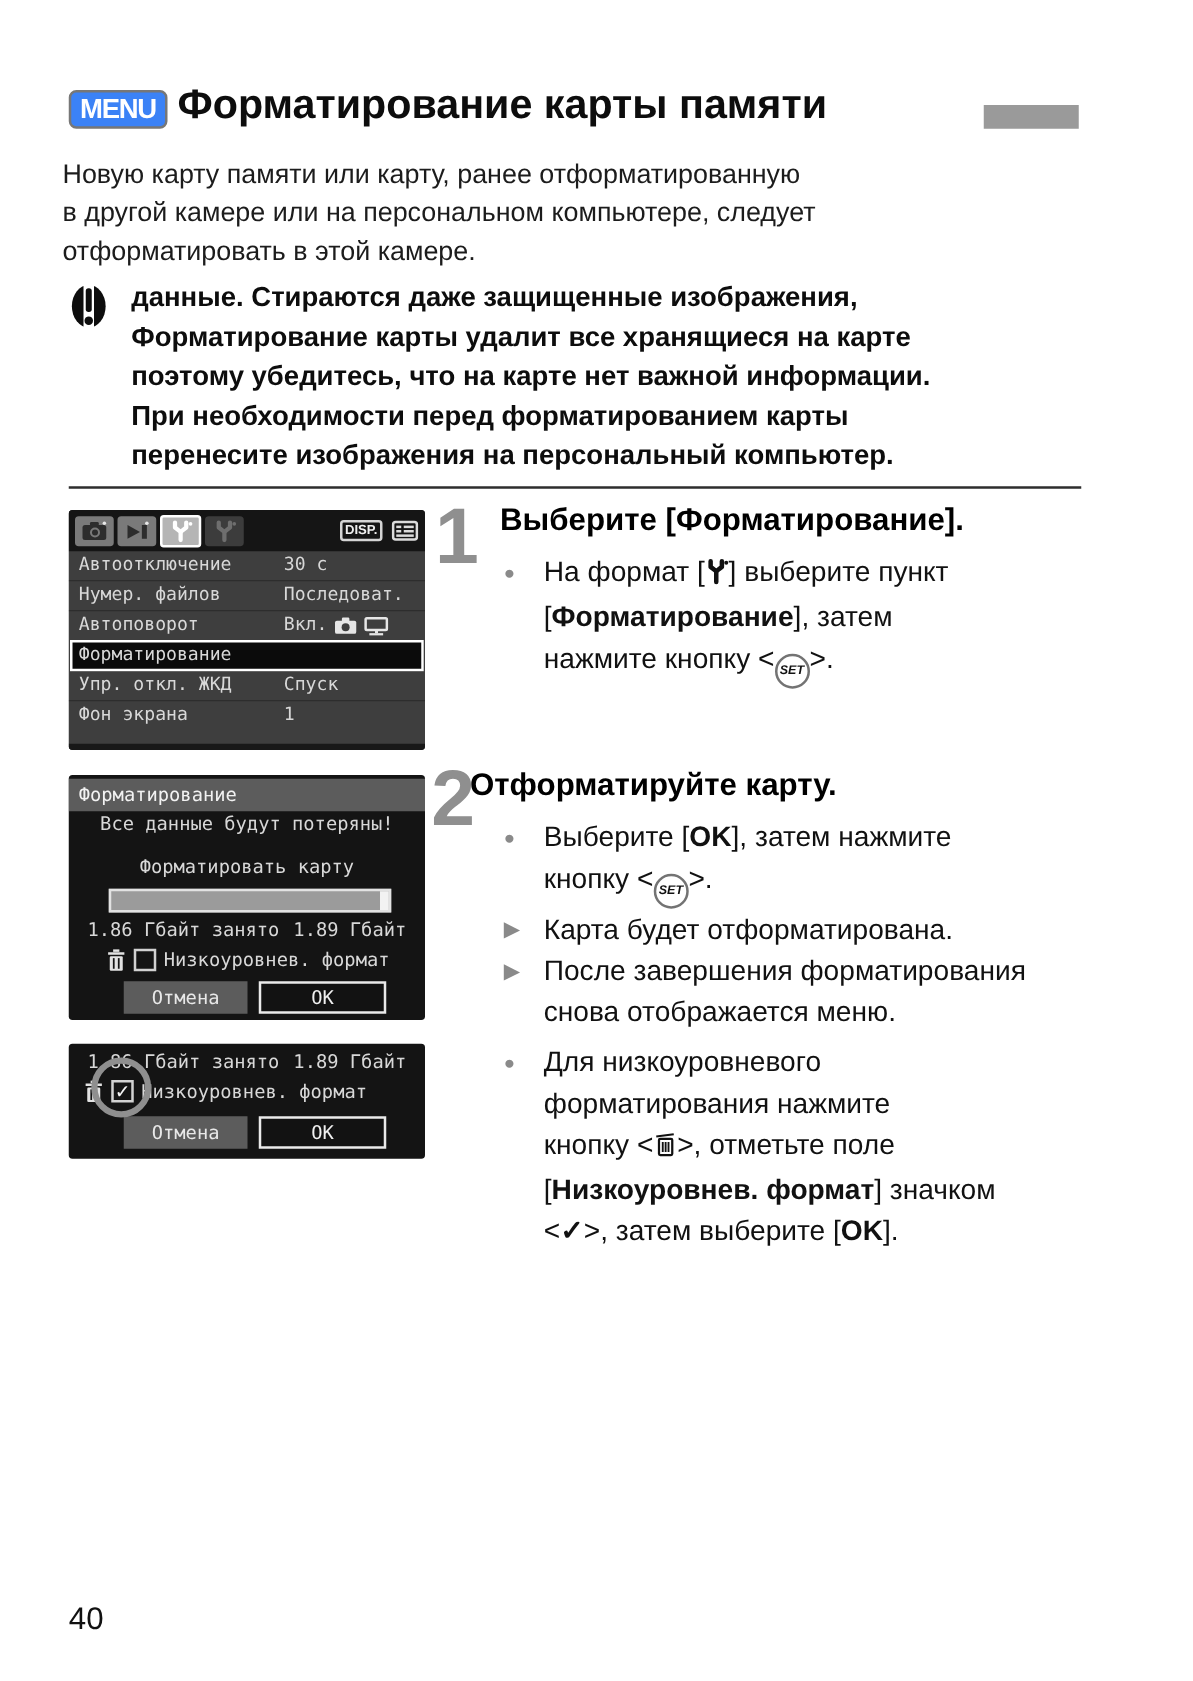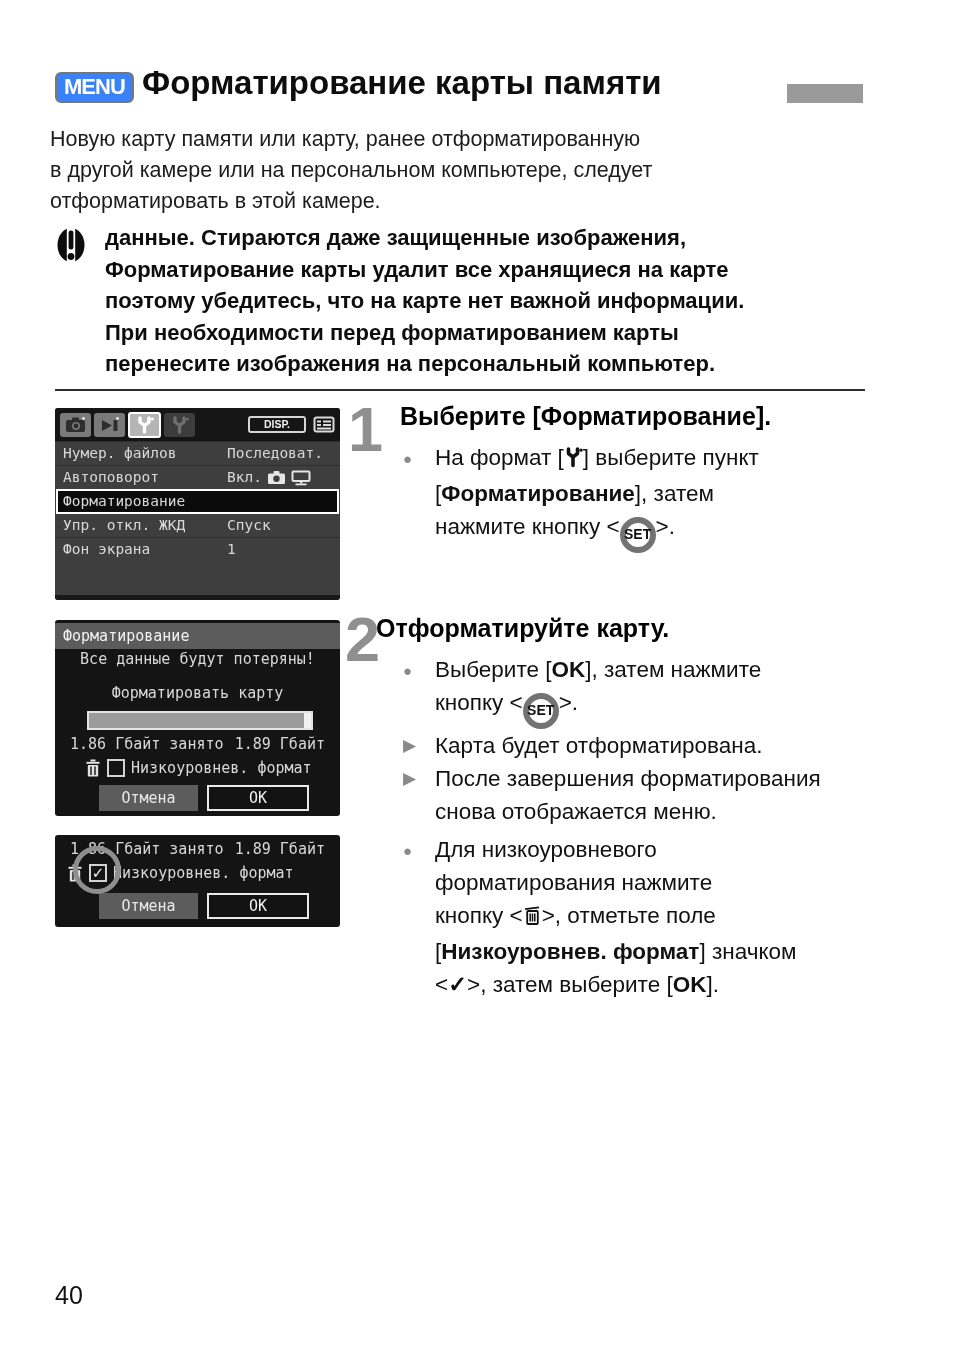--- a/index.html
+++ b/index.html
@@ -24,21 +24,21 @@
   .cam{position:absolute;left:55px;width:285px;border-radius:3px;overflow:hidden;
        font-family:"DejaVu Sans Mono",monospace;}
   .screen1{top:408px;height:192px;background:#3e3e3e;}
   .tabbar{height:33px;background:#151515;display:flex;align-items:center;padding:0 5px;gap:3px;}
   .tab{width:31px;height:24px;border-radius:3px;display:flex;align-items:center;justify-content:center;}
   .tab-dim{background:#7a7a7a;}
   .tab-sel{background:#b5b5b5;border:2px solid #fff;width:29px;height:22px;}
   .tab-dark{background:#3c3c3c;}
   .tab-spacer{flex:1;}
   .disp-badge{border:2px solid #d5d5d5;border-radius:3px;color:#efefef;font-size:10.5px;
-      font-weight:bold;padding:0 14px;line-height:13px;font-family:"Liberation Sans",sans-serif;}
+      font-weight:bold;padding:0 2px;line-height:13px;font-family:"Liberation Sans",sans-serif;}
   .mrow{position:relative;height:23px;line-height:23px;font-size:14.5px;color:#d8d8d8;
         border-top:1px solid #2d2d2d;white-space:nowrap;}
   .mrow .lab{position:absolute;left:8px;}
   .mrow .val{position:absolute;left:172px;display:flex;align-items:center;gap:5px;}
   .mrow-sel{background:#0b0b0b;border:2px solid #ffffff;border-top:2px solid #ffffff;
         height:21px;line-height:21px;box-sizing:content-box;margin:0 1px;}
   .screen-foot{position:absolute;bottom:0;left:0;right:0;height:5px;background:#181818;}
 
   .dialog{background:#141414;color:#d8d8d8;}
   .screen2{top:620px;height:196px;}
@@ -73,22 +73,22 @@
   .step-num{position:absolute;font-size:63px;font-weight:bold;color:#8f8f8f;line-height:1;
       font-family:"Liberation Sans",sans-serif;}
   .step-heading{position:absolute;font-size:25px;font-weight:bold;color:#000;}
   .bullets{position:absolute;left:403px;width:515px;font-size:22.5px;line-height:33px;color:#111;}
   .bullet{display:flex;}
   .bmark{width:32px;flex:0 0 32px;color:#8a8a8a;}
   .dotm{font-size:15px;position:relative;top:1px;}
   .arrm{font-size:17px;position:relative;top:0px;}
   .btext{flex:1;}
   .set-badge{display:inline-flex;align-items:center;justify-content:center;width:24px;height:24px;
-      border:6px solid #737373;border-radius:50%;font-size:14px;font-weight:bold;vertical-align:-5px;
-      letter-spacing:0;}
+      border:2px solid #737373;border-radius:50%;font-size:10px;font-weight:bold;vertical-align:-5px;
+      letter-spacing:0;font-style:italic;}
   .inline-icon{vertical-align:-3px;}
   b{font-weight:bold;}
 
   .page-num{position:absolute;left:55px;top:1281px;font-size:25px;color:#111;}
 </style>
 </head>
 <body>
 
 <div class="page">
 
@@ -159,20 +159,24 @@
           <rect x="1.5" y="1.5" width="19" height="14" rx="2" fill="none" stroke="#dcdcdc" stroke-width="2"></rect>
           <rect x="4" y="4.5" width="4" height="2" fill="#dcdcdc"></rect>
           <rect x="10" y="4.5" width="8" height="2" fill="#dcdcdc"></rect>
           <rect x="4" y="8" width="4" height="2" fill="#dcdcdc"></rect>
           <rect x="10" y="8" width="8" height="2" fill="#dcdcdc"></rect>
           <rect x="4" y="11.5" width="14" height="2" fill="#dcdcdc"></rect>
         </svg>
       </span>
     </div>
 
+    <div class="mrow" style="border-top:none;">
+      <span class="lab">Автоотключение</span>
+      <span class="val">30 с</span>
+    </div>
     <div class="mrow">
       <span class="lab">Нумер. файлов</span>
       <span class="val">Последоват.</span>
     </div>
     <div class="mrow">
       <span class="lab">Автоповорот</span>
       <span class="val">
         <span>Вкл.</span>
         <span style="display:flex;">
           <svg width="19" height="15" viewBox="0 0 19 15">

